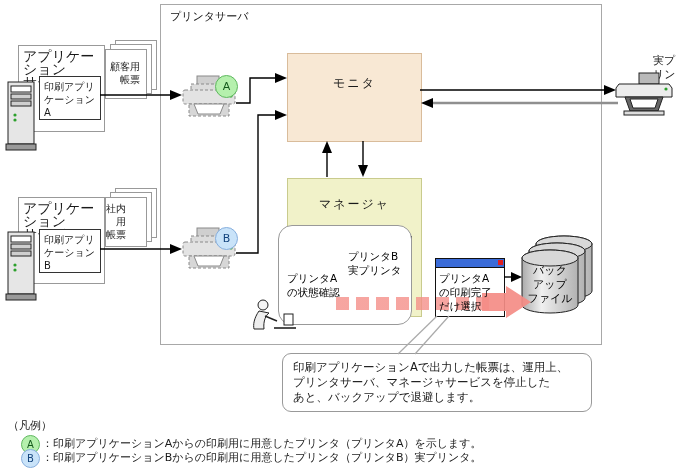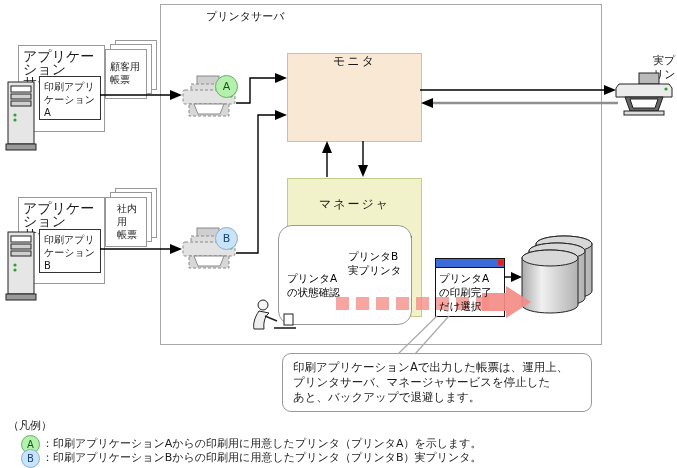--- a/index.html
+++ b/index.html
@@ -3,30 +3,30 @@
 <meta charset="utf-8">
 <style>
   html,body{margin:0;padding:0;background:#fff;}
   body{font-family:"DejaVu Sans","Liberation Sans",sans-serif;color:#1a1a1a;}
   .canvas{position:relative;width:677px;height:468px;background:#fff;overflow:hidden;
           font-size:11px;line-height:14px;}
   .abs{position:absolute;}
   .pre{white-space:pre-line;}
   
   .frame{border:1px solid #a8a8a8;background:#fff;}
-  .frame-label{position:absolute;left:9px;top:5px;color:#111;margin-left:36px;}
+  .frame-label{position:absolute;left:9px;top:5px;color:#111;}
   
   .appserver{border:1px solid #999;background:#fff;}
   .appserver .title{position:absolute;left:4px;top:4px;font-size:14px;line-height:13px;}
   .appbox{position:absolute;border:1px solid #333;background:#fff;font-size:10px;
           line-height:13px;padding:3px 0 0 4px;}
   
   .page{position:absolute;width:40px;height:48px;background:#fff;border:1px solid #999;}
   .doc-label{position:absolute;display:flex;align-items:center;justify-content:center;
-             text-align:left;font-size:10px;line-height:13px;}
+             text-align:right;font-size:10px;line-height:13px;}
   
   .service{display:flex;justify-content:center;}
   .service .svc-label{letter-spacing:2px;font-size:12px;}
   .monitor{background:#F8E8D4;border:1px solid #D9BC9B;}
   .manager{background:#F1F2C9;border:1px solid #C9CB8D;}
   .backup{background:#FDDADD;border:1px solid #F1A6AE;}
   
   .roundbox{background:#fff;border:1px solid #999;border-radius:14px;}
   .notebox{background:#fff;border:1px solid #999;border-radius:9px;
            font-size:11.5px;line-height:15px;padding:6px 10px;}
@@ -80,26 +80,26 @@
     <span class="title pre">アプリケーション
 サーバ</span>
     <div class="appbox pre" style="left:20px;top:31px;width:56px;height:39px;">印刷アプリ
 ケーションB</div>
   </div>
 
   <div class="abs" style="left:105px;top:188px;width:52px;height:60px;">
     <div class="page" style="left:10px;top:0;"></div>
     <div class="page" style="left:5px;top:4px;"></div>
     <div class="page" style="left:0;top:9px;"></div>
-    <div class="doc-label pre" style="left:12px;top:9px;width:20px;height:48px;">社内用
+    <div class="doc-label pre" style="left:1px;top:9px;width:20px;height:48px;">社内用
 帳票</div>
   </div>
 
   <div class="abs service monitor" style="left:287px;top:53px;width:133px;height:87px;">
-    <span class="svc-label" style="margin-top:0;">モニタ</span>
+    <span class="svc-label" style="margin-top:22px;">モニタ</span>
   </div>
   <div class="abs service manager" style="left:287px;top:178px;width:133px;height:137px;">
     <span class="svc-label" style="margin-top:18px;">マネージャ</span>
   </div>
 
   <div class="abs" style="left:609px;top:54px;margin-left:44px;">実プリンタ</div>
 
   <svg class="overlay" width="677" height="468" viewBox="0 0 677 468">
     <defs>
       <linearGradient id="cyl" x1="0" y1="0" x2="1" y2="0">
@@ -196,20 +196,23 @@
     </g>
 
     <g stroke="#aaa" stroke-width="1.2">
       <line x1="437" y1="316" x2="398" y2="354"></line>
       <line x1="449" y1="316" x2="415" y2="354"></line>
     </g>
   </svg>
 
   <div class="abs roundbox" style="left:278px;top:225px;width:132px;height:98px;z-index:3;"></div>
 
+  <div class="abs cyl-label pre" style="left:522px;top:259px;width:56px;height:52px;">バック
+アップ
+ファイル</div>
 
   <div class="abs badge badge-a" style="left:215px;top:75px;width:21px;height:21px;z-index:3;">A</div>
   <div class="abs badge badge-b" style="left:215px;top:227px;width:21px;height:21px;z-index:3;">B</div>
 
   <div class="abs dialog" style="left:344px;top:236px;width:66px;height:56px;">
     <div class="titlebar">
       <span class="closebtn"></span>
     </div>
     <div class="dialog-body pre">プリンタB
 実プリンタ</div>

